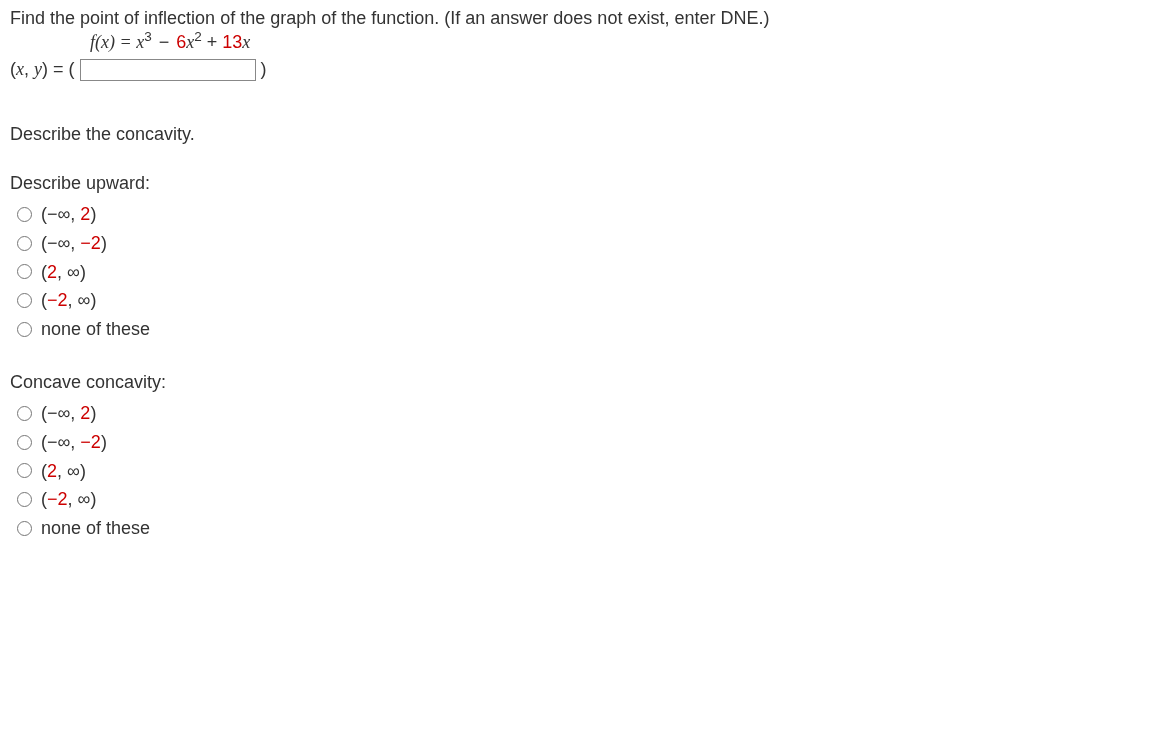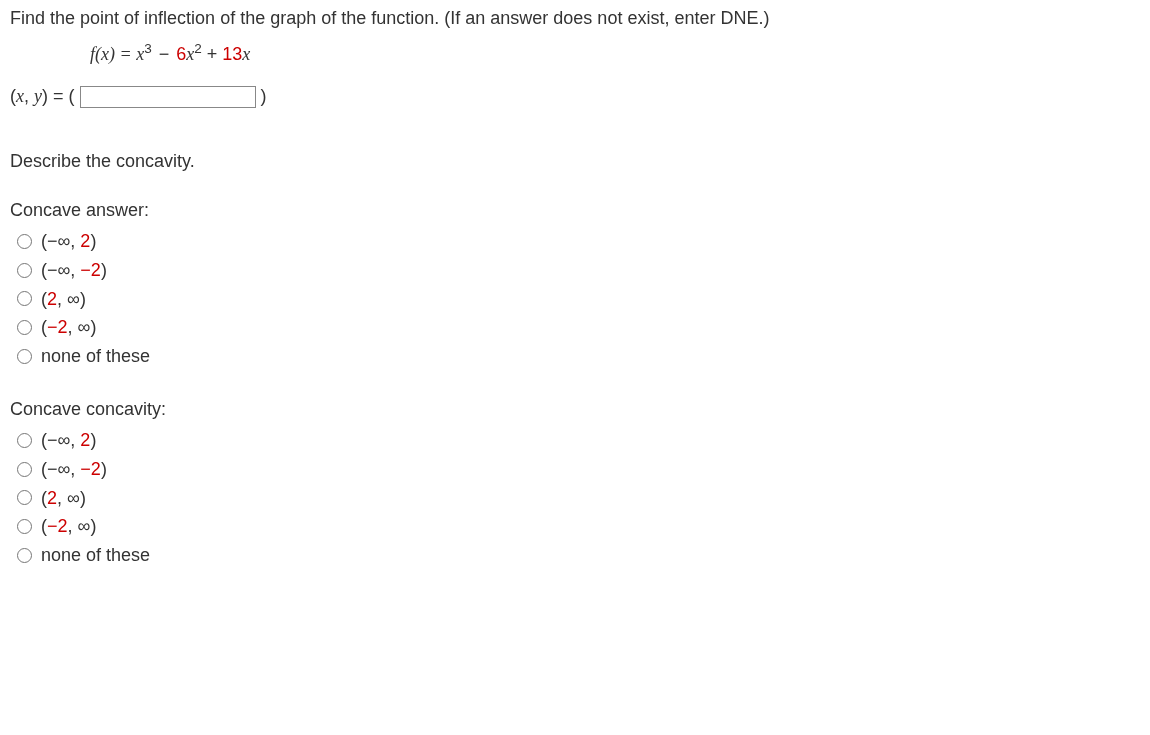--- a/index.html
+++ b/index.html
@@ -6,25 +6,25 @@
       font-family: Verdana, Geneva, sans-serif;
       font-size: 18px;
       color: #333;
       margin: 0;
       padding: 8px 10px;
       background: #fff;
       width: 1150px;
       box-sizing: border-box;
     }
     .question-text {
-      margin-bottom: 12px;
+      margin-bottom: 0;
     }
     .equation-line {
       margin-left: 80px;
-      margin-bottom: 21px;
+      margin-bottom: 6px;
     }
     .answer-line {
       margin-bottom: 43px;
     }
     .italic {
       font-style: italic;
       font-family: Georgia, 'Times New Roman', serif;
     }
     sup {
       font-size: 0.75em;
@@ -69,21 +69,21 @@
 </div>
 
 <div class="answer-line">
   <span>(</span><span class="italic">x</span><span>, </span><span class="italic">y</span><span>) = (</span>
   <input type="text" style="">
   <span>)</span>
 </div>
 
 <div class="section-heading">Describe the concavity.</div>
 
-<div class="subheading">Concave answer:</div>
+<div class="subheading">Describe upward:</div>
 <div id="upward-options">
     <div class="option-row">
       <input type="radio" name="concave-upward" style="">
       <span><span>(</span><span>−∞</span><span>, </span><span class="red">2</span><span>)</span></span>
     </div>
     <div class="option-row">
       <input type="radio" name="concave-upward" style="">
       <span><span>(</span><span>−∞</span><span>, </span><span class="red">−2</span><span>)</span></span>
     </div>
     <div class="option-row">

